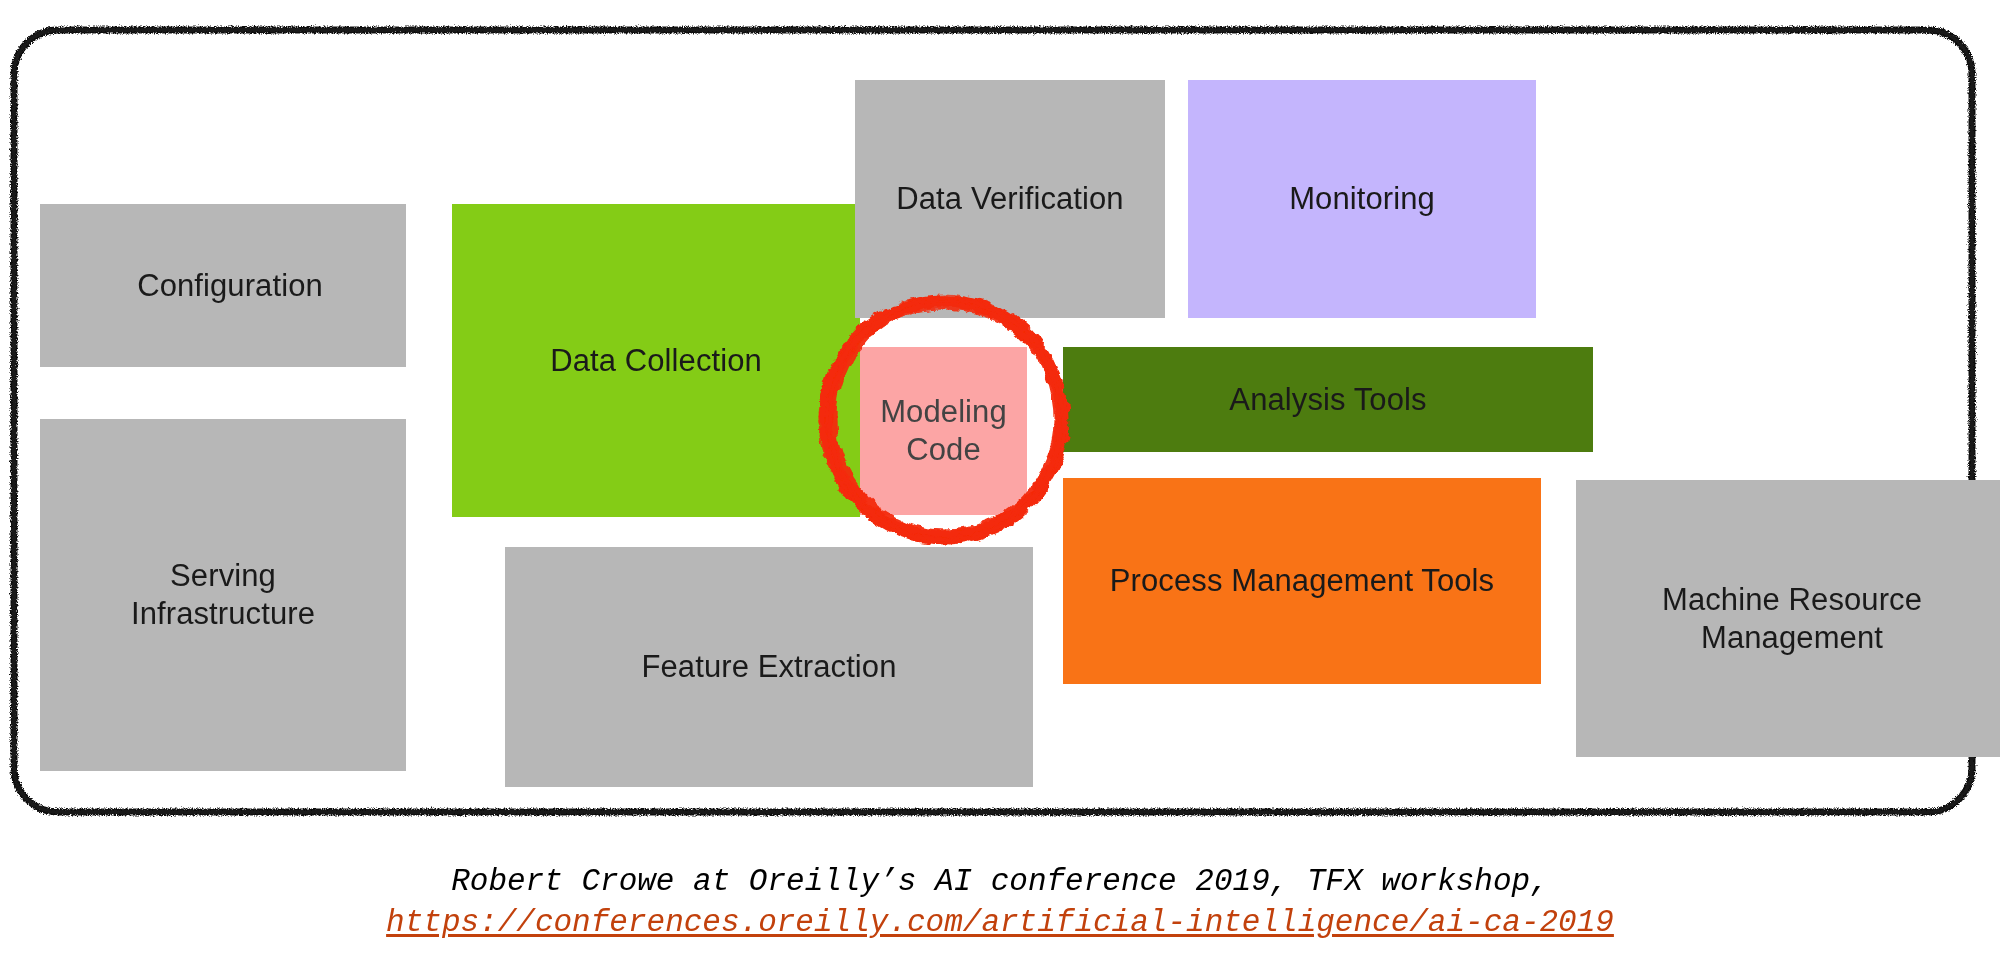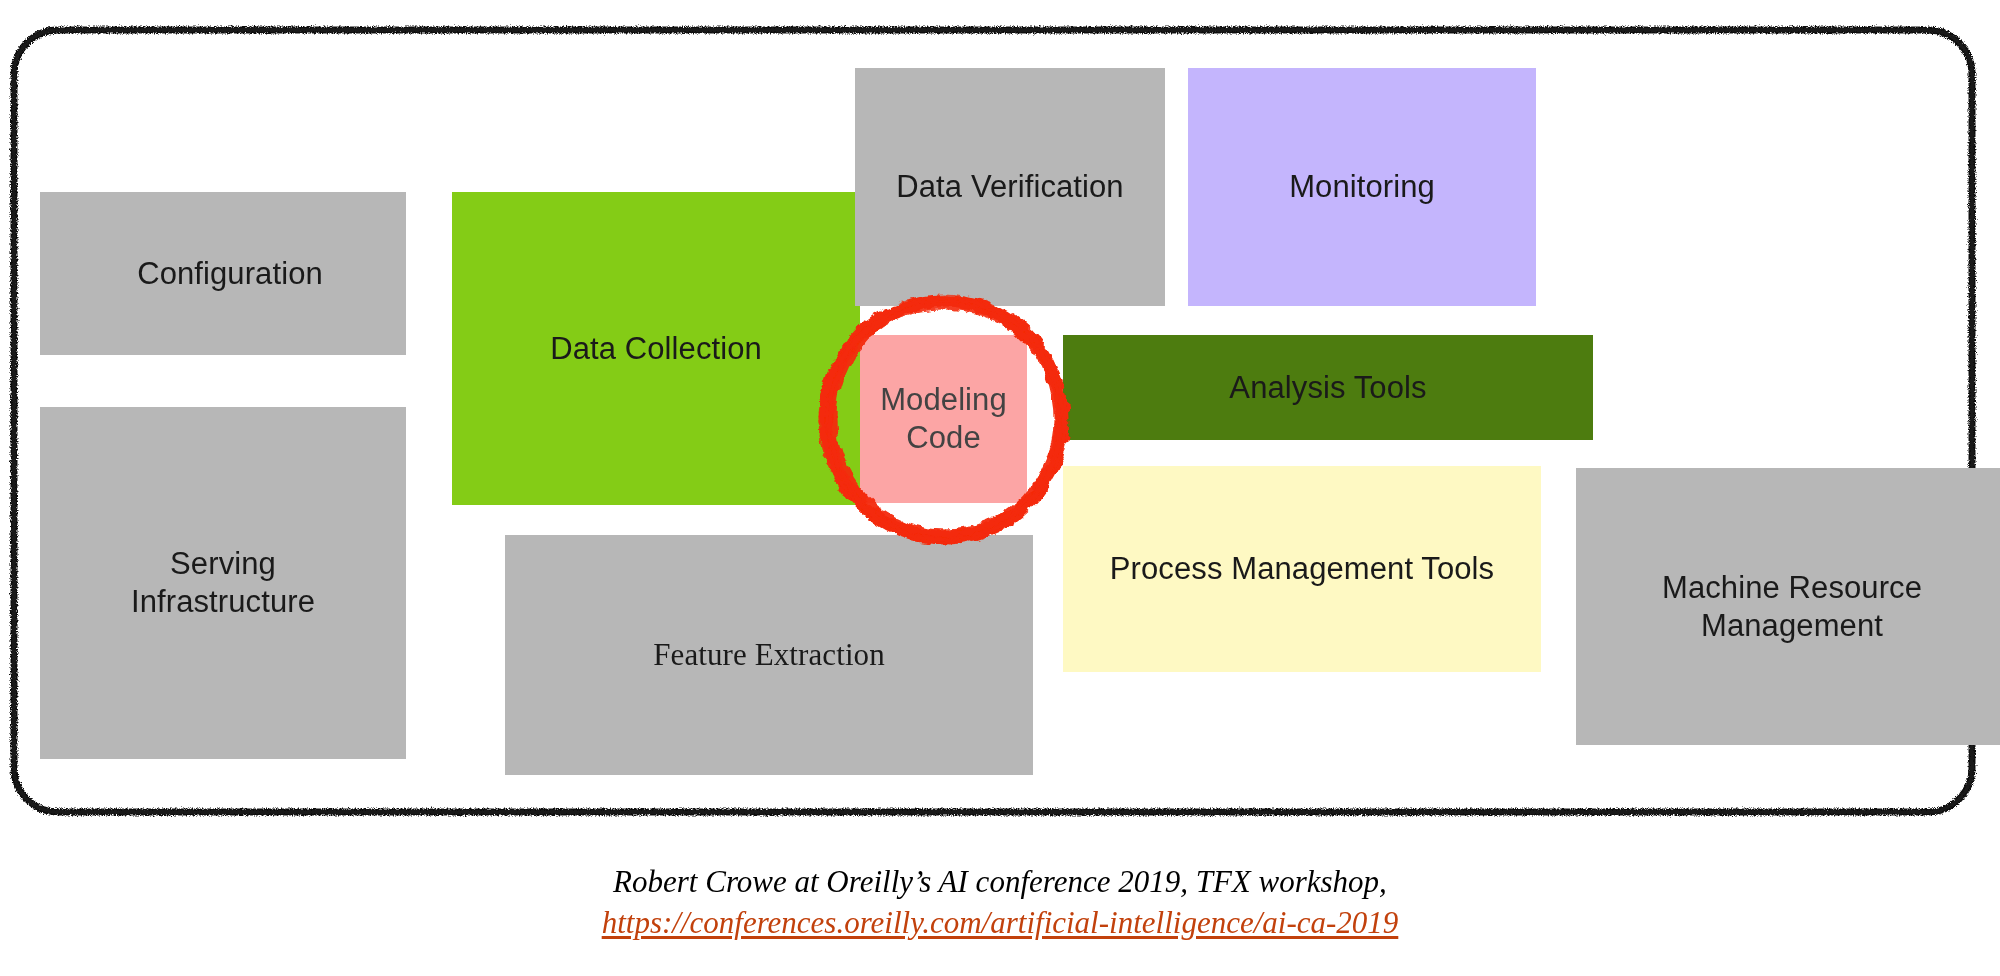--- a/index.html
+++ b/index.html
@@ -47,20 +47,21 @@
     align-items: center;
     justify-content: center;
     text-align: center;
     background: #b7b7b7;
     color: #1a1a1a;
     font-size: 31px;
     line-height: 1.22;
     letter-spacing: 0.1px;
     white-space: pre-line;
     padding: 4px 10px;
+    margin-top: 12px;
   }
 
   .box.highlight {
     background: #f1b112;
     color: #434343;
     z-index: 4;
   }
 
   
   #annotation-circle {
@@ -78,21 +79,21 @@
     overflow: visible;
   }
 
   
   #caption {
     position: absolute;
     left: 0;
     top: 862px;
     width: 2000px;
     text-align: center;
-    font-family: Liberation Serif, serif;
+    font-family: Liberation Mono, monospace;
     font-style: italic;
     font-size: 31px;
     line-height: 1.32;
     color: #000000;
   }
   #caption .cap-line { display: block; }
   #caption .cap-url {
     display: inline-block;
     text-decoration: underline;
     text-underline-offset: 3px;
@@ -123,22 +124,22 @@
   <div id="boxes-layer">
       <div class="box" style="left: 40px; top: 192px; width: 366px; height: 163px; background: rgb(183, 183, 183); padding-left: 24px;"><span>Configuration</span></div>
       <div class="box" style="left: 40px; top: 407px; width: 366px; height: 352px; background: rgb(183, 183, 183);"><span>Serving
 Infrastructure</span></div>
       <div class="box" style="left: 452px; top: 192px; width: 408px; height: 313px; background: #84cc16;"><span>Data Collection</span></div>
       <div class="box" style="left: 855px; top: 68px; width: 310px; height: 238px; background: rgb(183, 183, 183);"><span>Data Verification</span></div>
       <div class="box" style="left: 1188px; top: 68px; width: 348px; height: 238px; background: #c4b5fd;"><span>Monitoring</span></div>
       <div class="box highlight" style="left: 860px; top: 335px; width: 167px; height: 168px; background: #fca5a5;"><span>Modeling
 Code</span></div>
       <div class="box" style="left: 1063px; top: 335px; width: 530px; height: 105px; background: #4d7c0f;"><span>Analysis Tools</span></div>
-      <div class="box" style="left: 505px; top: 535px; width: 528px; height: 240px; background: rgb(183, 183, 183); font-family: Liberation Serif, serif;"><span>Feature Extraction</span></div>
-      <div class="box" style="left: 1063px; top: 466px; width: 478px; height: 206px; background: #fef9c3;"><span>Process Management Tools</span></div>
+      <div class="box" style="left: 505px; top: 535px; width: 528px; height: 240px; background: rgb(183, 183, 183);"><span>Feature Extraction</span></div>
+      <div class="box" style="left: 1063px; top: 466px; width: 478px; height: 206px; background: #f97316;"><span>Process Management Tools</span></div>
       <div class="box" style="left: 1576px; top: 468px; width: 432px; height: 277px; background: rgb(183, 183, 183);"><span>Machine Resource
 Management</span></div>
     </div>
 
   <div id="annotation-circle">
     <svg viewBox="0 0 264 266" aria-hidden="true">
       <defs>
         <filter id="scribble" x="-20%" y="-20%" width="140%" height="140%">
           <feTurbulence type="fractalNoise" baseFrequency="0.055 0.07" numOctaves="4" seed="3" result="n"></feTurbulence>
           <feDisplacementMap in="SourceGraphic" in2="n" scale="11" xChannelSelector="R" yChannelSelector="G"></feDisplacementMap>

